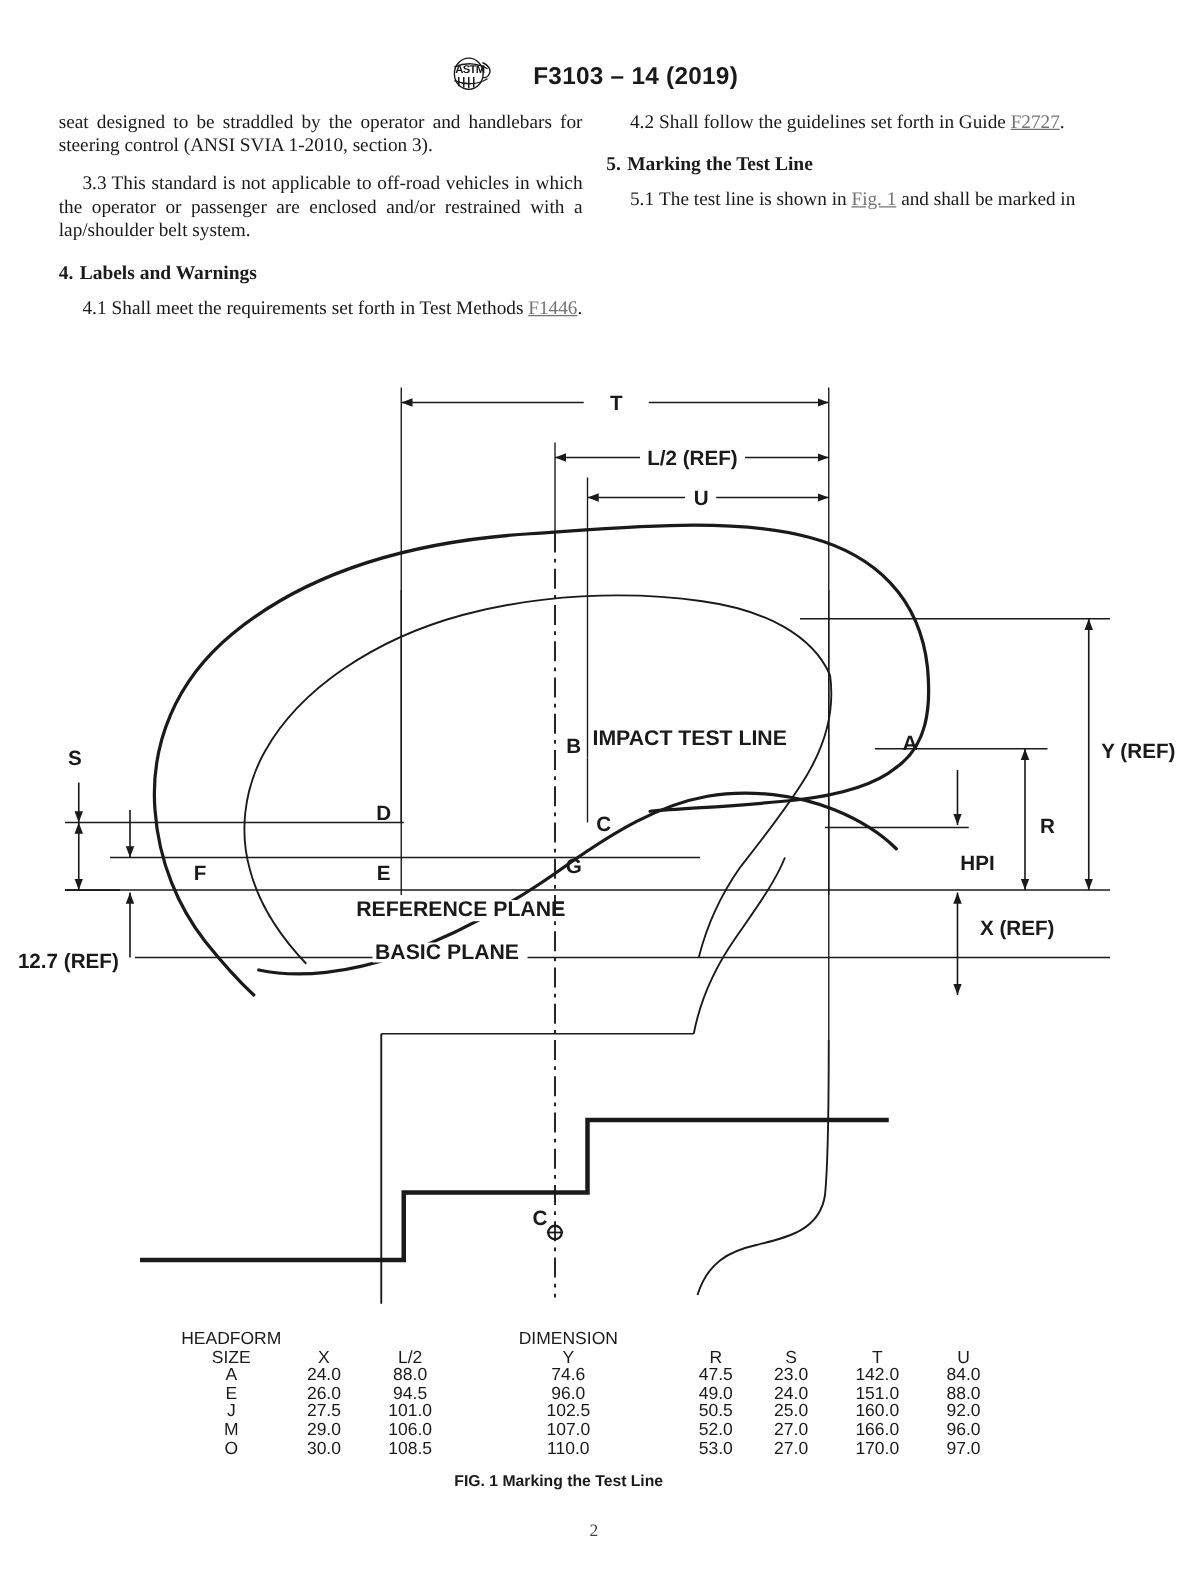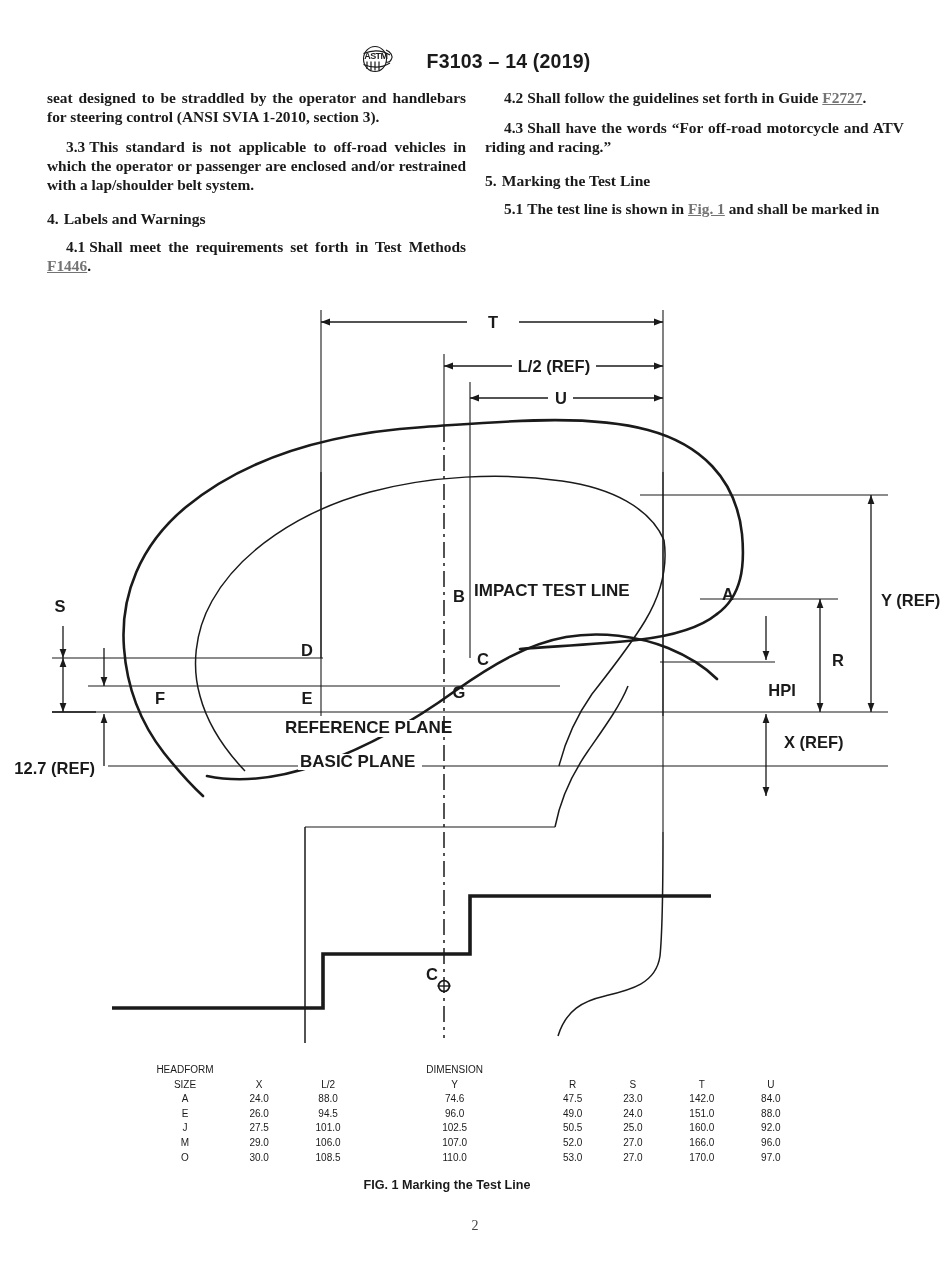--- a/index.html
+++ b/index.html
@@ -58,21 +58,20 @@
   #column-left  { left: 0; }
   #column-right { left: 438px; }
 
   .para {
     font-size: 15.4px;
     line-height: 19.0px;
     text-align: justify;
     text-justify: inter-word;
     margin: 0 0 10.5px 0;
     hyphens: none;
-    font-weight: bold;
   }
   .para.indent { text-indent: 19px; }
   .para.nospace { margin-bottom: 0; }
 
   .section-head {
     font-family: "Liberation Serif", "DejaVu Serif", serif;
     font-weight: bold;
     font-size: 15.6px;
     line-height: 19px;
     margin: 15px 0 9px 0;
@@ -97,21 +96,21 @@
   #dim-table-wrap {
     position: absolute;
     top: 1063px;
     left: 141px;
     width: 660px;
   }
   table#dim-table {
     border-collapse: collapse;
     width: 660px;
     font-family: "Liberation Sans", "DejaVu Sans", sans-serif;
-    font-size: 10px;
+    font-size: 14px;
     color: #1a1a1a;
   }
   table#dim-table td, table#dim-table th {
     padding: 0;
     line-height: 14.6px;
     font-weight: normal;
     text-align: center;
     white-space: nowrap;
   }
   td.col-label, th.col-label { text-align: left; width: 88px; }
@@ -177,21 +176,20 @@
     <p class="para indent"><span class="clause-num">3.3</span><span>This standard is not applicable to off-road vehicles in which the operator or passenger are enclosed and/or restrained with a lap/shoulder belt system.</span></p>
 
     <p class="section-head"><span class="num">4.</span><span>Labels and Warnings</span></p>
 
     <p class="para indent"><span class="clause-num">4.1</span><span>Shall meet the requirements set forth in Test Methods</span> <a class="link" href="#">F1446</a><span>.</span></p>
   </div>
 
   <div class="text-column" id="column-right">
     <p class="para indent"><span class="clause-num">4.2</span><span>Shall follow the guidelines set forth in Guide</span> <a class="link" href="#">F2727</a><span>.</span></p>
 
-    <p class="para indent"><span class="clause-num">4.3</span><span>Shall have the words “For off-road motorcycle and ATV riding and racing.”</span></p>
 
 
     <p class="section-head"><span class="num">5.</span><span>Marking the Test Line</span></p>
 
     <p class="para indent nospace"><span class="clause-num">5.1</span><span>The test line is shown in</span> <a class="link" href="#">Fig. 1</a> <span>and shall be marked in</span></p>
   </div>
 </div>
 
 <div id="figure-area">
 <svg id="figure-svg" width="950" height="770" viewBox="0 0 950 770" aria-hidden="true">

